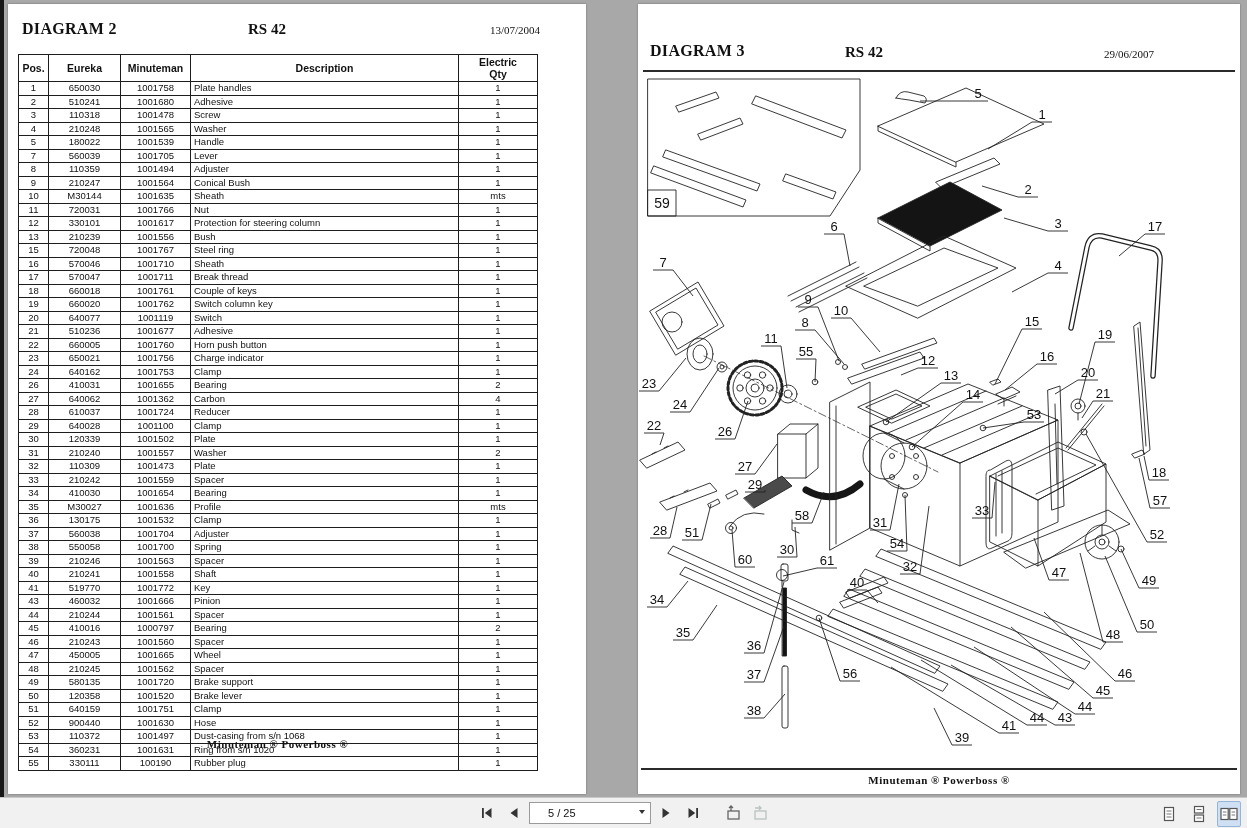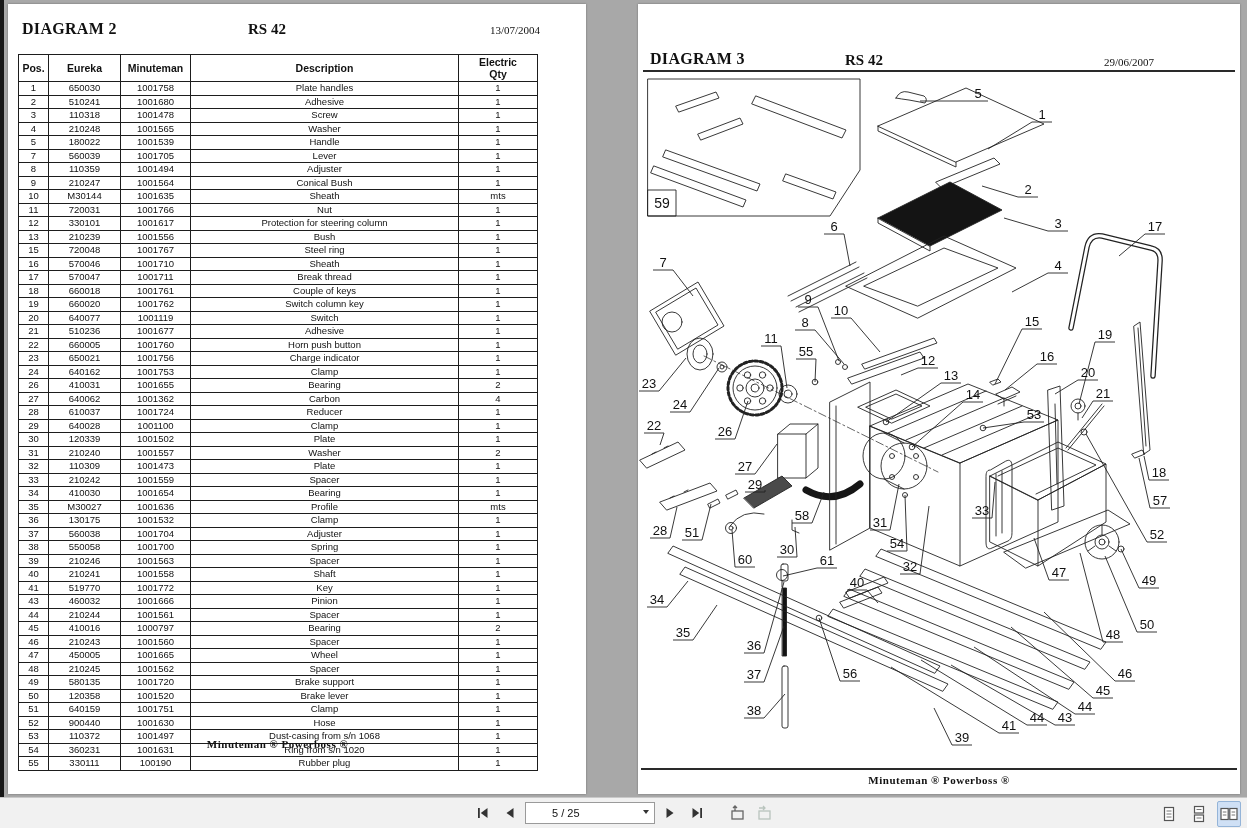--- a/index.html
+++ b/index.html
@@ -14,41 +14,41 @@
 
   
   .lp-header{position:absolute;top:16px;left:0;right:0;height:24px;}
   .lp-title{position:absolute;left:14px;top:0;font:bold 16px "Liberation Serif",serif;letter-spacing:.3px;text-align:right;}
   .lp-model{position:absolute;left:0;right:60px;top:1px;text-align:center;font:bold 15px "Liberation Serif",serif;}
   .lp-date{position:absolute;right:46px;top:4px;font:11px "Liberation Serif",serif;}
   .parts-table{position:absolute;top:50px;left:10px;width:519px;border-collapse:collapse;table-layout:fixed;}
   .parts-table th,.parts-table td{border:1px solid #1d1d1d;overflow:hidden;white-space:nowrap;}
   .parts-table th{font:bold 10.5px "Liberation Sans",sans-serif;height:26px;white-space:pre-line;line-height:1.15;padding:0 2px;}
   .parts-table td{font:9.5px "Liberation Sans",sans-serif;height:12.5px;line-height:10px;padding:0 3px;text-align:center;}
-  .parts-table td.c3{text-align:center;margin-top:19px;}
+  .parts-table td.c3{text-align:left;margin-top:19px;}
   .lp-footer{position:absolute;left:10px;width:519px;bottom:44px;text-align:center;
     font:bold 11px "Liberation Serif",serif;letter-spacing:.5px;}
 
   
-  .rp-header{position:absolute;top:46px;left:0;right:0;height:26px;}
+  .rp-header{position:absolute;top:38px;left:0;right:0;height:26px;}
   .rp-title{position:absolute;left:12px;top:0;font:bold 16px "Liberation Serif",serif;letter-spacing:.3px;}
   .rp-model{position:absolute;left:0;right:150px;top:2px;text-align:center;font:bold 15px "Liberation Serif",serif;}
   .rp-date{position:absolute;right:86px;top:6px;font:11px "Liberation Serif",serif;text-align:center;}
   .rp-rule{position:absolute;top:66px;left:5px;right:5px;border-top:2px solid #2a2a2a;}
   .rp-footer{position:absolute;left:3px;right:3px;bottom:8px;border-top:2px solid #2a2a2a;
     text-align:center;font:bold 11px "Liberation Serif",serif;padding-top:4px;letter-spacing:.5px;}
   .diagram-svg{position:absolute;left:0;top:0;width:602px;height:790px;}
   .diagram-svg text{font-family:"Liberation Sans",sans-serif;}
 
   
   .toolbar{position:absolute;left:0;right:0;bottom:0;height:30px;background:#f1f1f1;
     border-top:1px solid #c9c9c9;display:flex;align-items:center;justify-content:center;gap:3px;}
   .tb-btn{width:24px;height:24px;display:flex;align-items:center;justify-content:center;border-radius:2px;cursor:default;}
   .page-box{width:102px;height:20px;background:#fff;border:1px solid #9a9a9a;display:flex;align-items:center;
-    font:11px "Liberation Sans",sans-serif;padding-left:26px;position:relative;}
+    font:11px "Liberation Sans",sans-serif;padding-left:18px;position:relative;}
   .page-box .caret{position:absolute;right:5px;top:7px;width:0;height:0;
     border-left:3.5px solid transparent;border-right:3.5px solid transparent;border-top:4.5px solid #333;}
   .tb-gap{width:10px;}
   .layout-group{position:absolute;right:6px;top:3px;display:flex;gap:6px;align-items:center;}
   .layout-btn{width:22px;height:24px;display:flex;align-items:center;justify-content:center;border-radius:2px;border:1px solid transparent;}
   .layout-btn.selected{background:#cfe0f5;border:1px solid #94b4d8;}
 </style>
 </head>
 <body>
 

